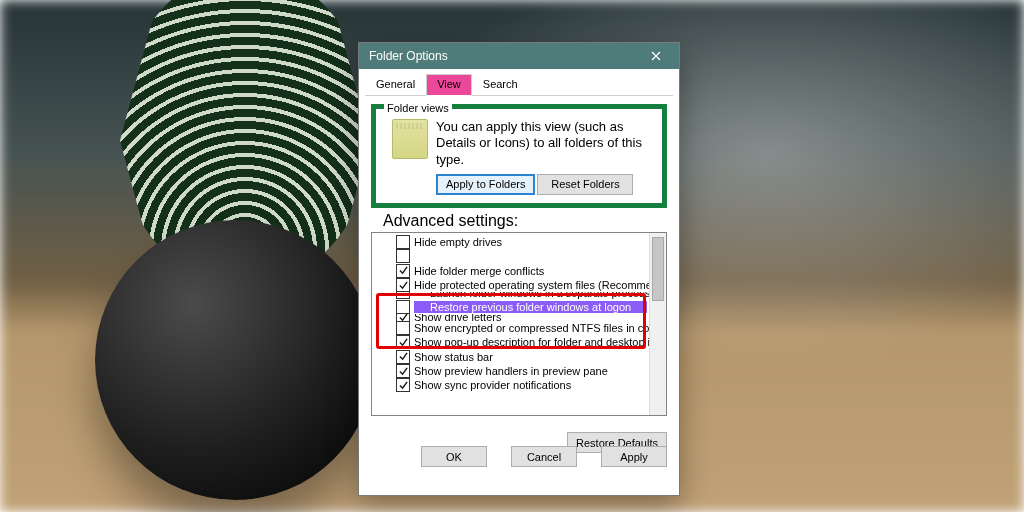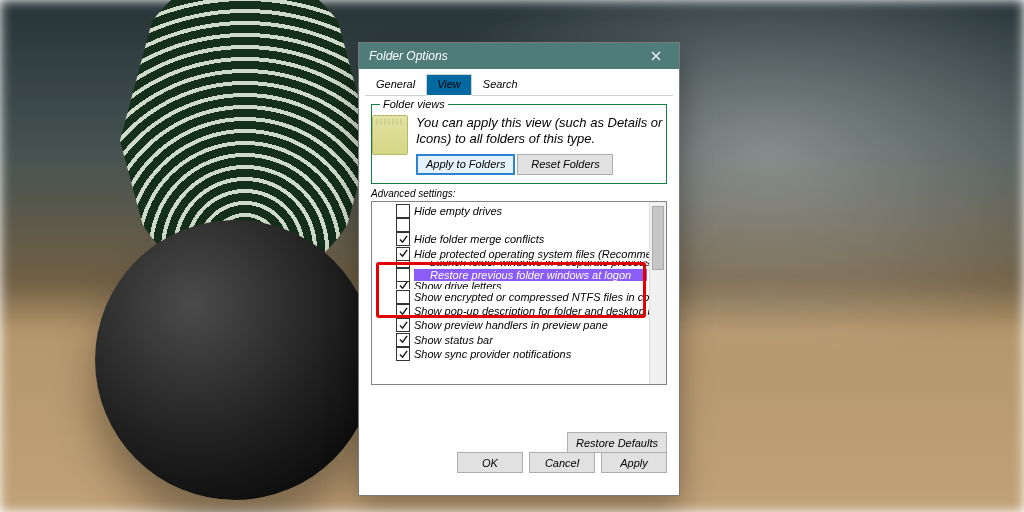--- a/index.html
+++ b/index.html
@@ -15,65 +15,65 @@
        box-shadow:0 30px 40px rgba(0,0,0,.35);}
   .plant{position:absolute;left:120px;top:-30px;width:250px;height:310px;
          background:
            repeating-radial-gradient(circle at 50% 90%,#1e3623 0 8px,#c9d2c2 8px 12px),
            radial-gradient(circle at 50% 90%,#27422d,transparent 68%);
          border-radius:50% 50% 45% 45%;
          clip-path:polygon(15% 100%,0 55%,15% 10%,50% 0,85% 10%,100% 55%,85% 100%);
          filter:blur(.6px) contrast(1.1);}
   
   .win{position:absolute;left:358px;top:42px;width:320px;height:452px;
-       background:#fff;border:1px solid #7a7a7a;box-shadow:0 10px 28px rgba(0,0,0,.35);font-style:italic;}
+       background:#fff;border:1px solid #7a7a7a;box-shadow:0 10px 28px rgba(0,0,0,.35);}
   .titlebar{height:26px;background:#4f7b7a;color:#fff;display:flex;align-items:center;
             padding:0 6px 0 10px;font-size:12px;}
   .titlebar span{flex:1}
   .close{width:34px;height:20px;display:flex;align-items:center;justify-content:center;cursor:pointer}
   .close svg{width:10px;height:10px;stroke:#fff;stroke-width:1.2}
   
   .tabs{display:flex;border-bottom:1px solid #d0d0d0;margin:4px 6px 0 6px;position:relative;height:22px}
   .tab{padding:3px 10px 4px;border:1px solid transparent;border-bottom:none;cursor:pointer;margin-right:0;position:relative;top:1px;color:#000}
-  .tab.active{background:#0369a1;border-color:#d0d0d0;border-bottom:1px solid #fff;z-index:1}
-  
-  .group{margin:8px 12px 4px;border:1px solid #15803d;padding:10px 0 8px;position:relative}
+  .tab.active{background:#ec4899;border-color:#d0d0d0;border-bottom:1px solid #fff;z-index:1}
+  
+  .group{margin:8px 12px 4px;border:5px solid #15803d;padding:10px 16px 8px;position:relative}
   .group-legend{position:absolute;top:-7px;left:8px;background:#fff;padding:0 3px;font-size:11px}
   .fv-row{display:flex;gap:8px}
   .folder-icon{width:34px;height:38px;flex-shrink:0;
     background:
       linear-gradient(#e2e2a2,#d6d686) padding-box;
     border:1px solid #b8b86b;border-radius:2px;position:relative}
   .folder-icon::before{content:"";position:absolute;left:3px;top:3px;right:3px;height:6px;
      background:repeating-linear-gradient(90deg,#cfcf92 0 2px,transparent 2px 4px);}
   .fv-text{flex:1;font-size:13px;line-height:1.25}
   .btnrow{display:flex;gap:2px;margin-top:6px}
   .btn{height:21px;min-width:96px;padding:0 8px;border:1px solid #adadad;background:#e1e1e1;
        font:inherit;cursor:pointer;display:inline-flex;align-items:center;justify-content:center}
   .btn.accent{border:2px solid #2a84d2;background:#e5f1fb;height:21px}
   
-  .adv-label{margin:4px 12px 2px;font-size:10px}
+  .adv-label{margin:4px 24px 2px;font-size:16px}
   .listwrap{margin:0 12px;border:1px solid #828282;height:182px;position:relative;background:#fff}
   .list{position:absolute;inset:0 16px 0 0;overflow:hidden;padding:2px 0 2px 24px}
   .row{display:flex;align-items:center;height:14.4px;gap:4px;white-space:nowrap}
   .cb{width:12px;height:12px;border:1px solid #333;background:#fff;flex-shrink:0;display:inline-flex;align-items:center;justify-content:center}
   .cb.checked svg{width:9px;height:9px}
   .cb:not(.checked) svg{display:none}
   .row span.lbl{font-size:11px}
   .row.sel span.lbl{background:#8b5cf6;color:#fff;padding:0 16px}
   .cutoff-top{height:7px;overflow:hidden;display:flex;align-items:flex-end;gap:20px}
   .cutoff-bot{height:7px;overflow:hidden;display:flex;align-items:center;gap:4px}
   
   .redbox{position:absolute;left:4px;right:20px;top:60px;height:50px;border:3px solid #e20000;border-radius:3px;pointer-events:none}
   
   .vscroll{position:absolute;right:0;top:0;bottom:0;width:16px;background:#f0f0f0;border-left:1px solid #dcdcdc}
   .thumb{position:absolute;left:2px;right:2px;top:4px;height:62px;background:#c6c6c6;border:1px solid #a8a8a8}
   
   .restore{position:absolute;right:12px;bottom:42px}
-  .dlgbtns{position:absolute;right:12px;bottom:22px;display:flex;gap:6px}
+  .dlgbtns{position:absolute;right:12px;bottom:28px;display:flex;gap:24px}
   .dlgbtns .btn{min-width:66px}
 </style>
 </head>
 <body>
 
 <div class="bg"></div>
 <div class="plant"></div>
 <div class="pot"></div>
 
 <div class="win">
@@ -159,29 +159,29 @@
             </svg>
           </span>
           <span class="lbl">Show pop-up description for folder and desktop items</span>
         </div>
         <div class="row">
           <span class="cb checked">
             <svg viewBox="0 0 10 10">
               <path d="M1 5 L4 8 L9 1" fill="none" stroke="#1a1a1a" stroke-width="1.6"></path>
             </svg>
           </span>
+          <span class="lbl">Show status bar</span>
+        </div>
+        <div class="row">
+          <span class="cb checked">
+            <svg viewBox="0 0 10 10">
+              <path d="M1 5 L4 8 L9 1" fill="none" stroke="#1a1a1a" stroke-width="1.6"></path>
+            </svg>
+          </span>
           <span class="lbl">Show preview handlers in preview pane</span>
-        </div>
-        <div class="row">
-          <span class="cb checked">
-            <svg viewBox="0 0 10 10">
-              <path d="M1 5 L4 8 L9 1" fill="none" stroke="#1a1a1a" stroke-width="1.6"></path>
-            </svg>
-          </span>
-          <span class="lbl">Show status bar</span>
         </div>
         <div class="row">
           <span class="cb checked">
             <svg viewBox="0 0 10 10">
               <path d="M1 5 L4 8 L9 1" fill="none" stroke="#1a1a1a" stroke-width="1.6"></path>
             </svg>
           </span>
           <span class="lbl">Show sync provider notifications</span>
         </div>
       </div>

